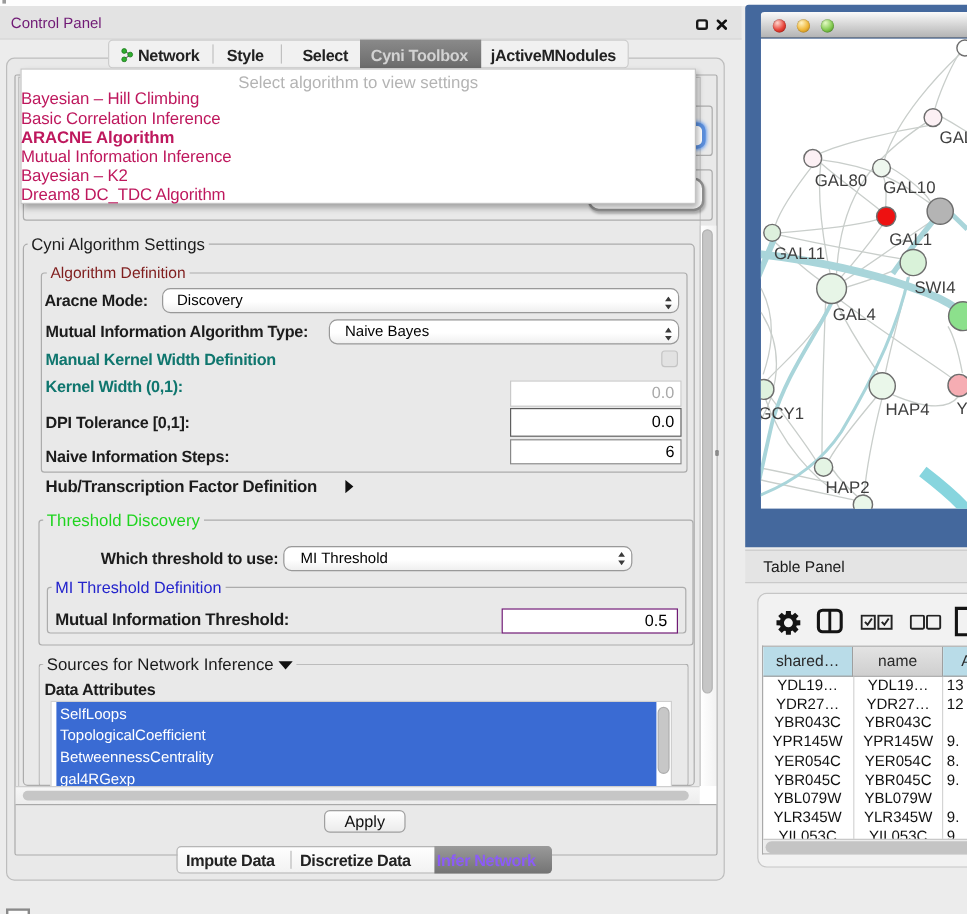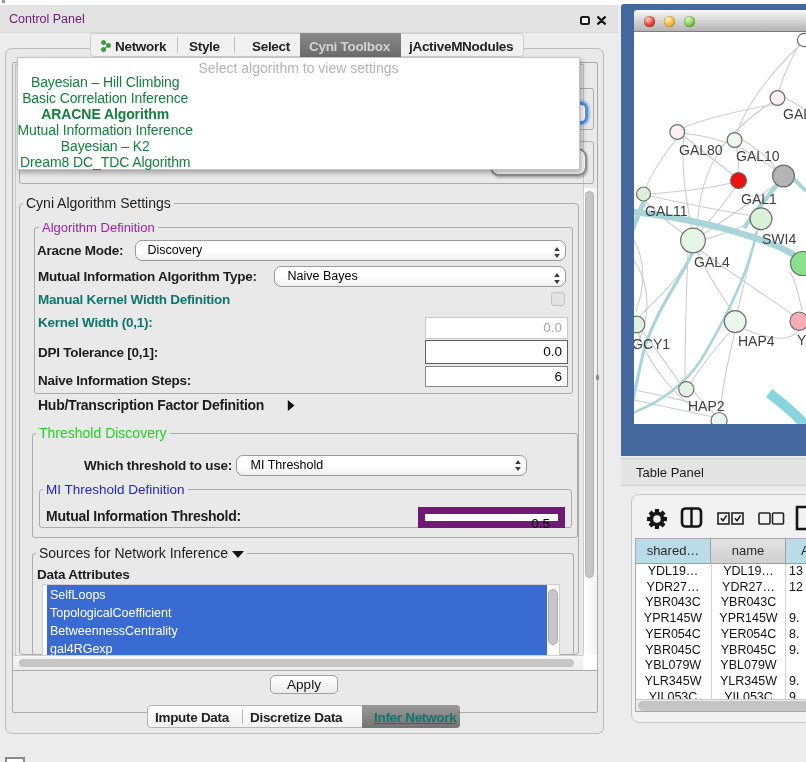--- a/index.html
+++ b/index.html
@@ -50,21 +50,21 @@
 
 <div class="groupbox" style="left:19px;top:88px;width:575px;height:42px;"></div>
 <div class="abs" style="left:500px;top:102px;width:88px;height:22px;background:#fff;border:3px solid #5b8edb;border-radius:7px;box-shadow:0 0 3px 1px rgba(90,150,240,.9);"></div>
 <div class="groupbox" style="left:19px;top:141px;width:575px;height:43px;"></div>
 <div class="abs" style="left:490px;top:148px;width:97px;height:28px;background:#fdfdfd;border:2px solid #8f8f8f;border-radius:9px;box-shadow:1px 2px 2px rgba(0,0,0,0.25);"></div>
 
 <div class="groupbox" style="left:19px;top:203px;width:560px;height:452px;border-radius:4px;"></div>
 <div class="gtitle" style="left:23px;top:196px;">Cyni Algorithm Settings</div>
 
 <div class="groupbox" style="left:34px;top:227px;width:539px;height:167px;"></div>
-<div class="gtitle" style="left:39px;top:220px;color:#a21caf;font-size:13px;">Algorithm Definition</div>
+<div class="gtitle" style="left:39px;top:220px;color:#7f1d1d;font-size:13px;">Algorithm Definition</div>
 
 <div class="lbl" style="left:37px;top:243px;">Aracne Mode:</div>
 <div class="combo" style="left:135px;top:240px;width:430.5px;height:21px;line-height:18px;padding-left:11.5px;">Discovery</div>
 <svg class="abs" style="left:554px;top:247px;" width="6" height="11" viewBox="0 0 6 11">
     <path d="M3 0 L5.8 4 L0.2 4 Z M3 11 L5.8 7 L0.2 7 Z" fill="#3a3a3a"></path>
   </svg>
 <div class="lbl" style="left:38px;top:269px;">Mutual Information Algorithm Type:</div>
 <div class="combo" style="left:274px;top:266px;width:291.5px;height:21px;line-height:18px;padding-left:12.5px;">Naive Bayes</div>
 <svg class="abs" style="left:554px;top:273px;" width="6" height="11" viewBox="0 0 6 11">
     <path d="M3 0 L5.8 4 L0.2 4 Z M3 11 L5.8 7 L0.2 7 Z" fill="#3a3a3a"></path>
@@ -87,21 +87,21 @@
 <div class="gtitle" style="left:36px;top:426px;color:#1fd41f;">Threshold Discovery</div>
 <div class="lbl" style="left:84px;top:458px;">Which threshold to use:</div>
 <div class="combo" style="left:236px;top:455px;width:291px;height:20.5px;line-height:18px;padding-left:13.5px;">MI Threshold</div>
 <svg class="abs" style="left:514.5px;top:460px;" width="6" height="11" viewBox="0 0 6 11">
     <path d="M3 0 L5.8 4 L0.2 4 Z M3 11 L5.8 7 L0.2 7 Z" fill="#3a3a3a"></path>
   </svg>
 
 <div class="groupbox" style="left:39px;top:489px;width:533px;height:39px;"></div>
 <div class="gtitle" style="left:43px;top:482px;color:#2424cc;font-size:13.5px;">MI Threshold Definition</div>
 <div class="lbl" style="left:46px;top:509px;font-size:14px;">Mutual Information Threshold:</div>
-<div class="inp" style="left:417.5px;top:506.5px;width:147.5px;height:21px;line-height:19px;border:7px solid #701a75;">0.5</div>
+<div class="inp" style="left:417.5px;top:506.5px;width:147.5px;height:21px;line-height:19px;border:1px solid #701a75;">0.5</div>
 
 <div class="groupbox" style="left:32px;top:553px;width:542px;height:102px;border-bottom:none;"></div>
 <div class="gtitle" style="left:36px;top:546px;">Sources for Network Inference <svg width="12" height="9" viewBox="0 0 12 9" style="vertical-align:-1px;">
       <path d="M0 1 L12 1 L6 8 Z" fill="#111"></path>
     </svg></div>
 <div class="lbl" style="left:37px;top:567px;">Data Attributes</div>
 
 <div class="abs" style="left:42px;top:584px;width:518px;height:72px;background:#fff;border:1px solid #cfcfcf;overflow:hidden;">
   <div style="position:absolute;left:4px;top:0px;width:500px;height:73px;background:#3a6bd3;"></div>
   <div style="position:absolute;left:7px;top:0.5px;color:#fff;font-size:12.5px;line-height:18.3px;">SelfLoops<br>TopologicalCoefficient<br>BetweennessCentrality<br>gal4RGexp</div>
@@ -115,29 +115,29 @@
 <div class="abs" style="left:583px;top:655px;width:14px;height:15px;background:#fff;"></div>
 <div class="abs" style="left:13px;top:670px;width:584px;height:1px;background:#a9a9a9;"></div>
 
 <div class="abs" style="left:270px;top:675px;width:68px;height:19px;background:linear-gradient(#ffffff,#ebebeb);border:1px solid #9f9f9f;border-radius:5px;text-align:center;font-size:13.5px;line-height:17px;color:#111;">Apply</div>
 
 <div class="abs" style="left:147px;top:705px;width:313px;height:23px;background:linear-gradient(#fefefe,#f2f2f2);border:1px solid #b6b6b6;border-radius:4px;"></div>
 <div class="abs" style="left:242px;top:709px;width:1px;height:15px;background:#bbb;"></div>
 <div class="abs" style="left:362px;top:705px;width:98px;height:23px;background:linear-gradient(#9a9a9a,#737373);border-radius:0 4px 4px 0;"></div>
 <div class="tabt" style="left:155px;top:710px;">Impute Data</div>
 <div class="tabt" style="left:250px;top:710px;">Discretize Data</div>
-<div class="tabt" style="left:374px;top:710px;color:#0f766e;text-decoration:underline;">Infer Network</div>
+<div class="tabt" style="left:364px;top:710px;color:#8b5cf6;">Infer Network</div>
 
 <div class="abs" style="left:5px;top:757px;width:20px;height:10px;background:#fdfdfd;border:2.5px solid #8a8a8a;"></div>
 
 <div class="abs" style="left:596px;top:375px;width:3px;height:5px;background:#8a8a8a;border-radius:1px;"></div>
 
 <div class="abs" style="left:17px;top:57px;width:563px;height:112.5px;background:#fff;border:1px solid #c4c4c4;box-shadow:2px 3px 5px rgba(0,0,0,0.3);"></div>
 <div class="abs" style="left:17px;top:59.5px;width:563px;text-align:center;font-size:14px;color:#b4b4b4;">Select algorithm to view settings</div>
-<div class="abs" style="left:17.5px;top:73.5px;font-size:14px;color:#15803d;line-height:16.1px;letter-spacing:-0.1px;text-align:center;">Bayesian – Hill Climbing<br>Basic Correlation Inference<br><b>ARACNE Algorithm</b><br>Mutual Information Inference<br>Bayesian – K2<br>Dream8 DC_TDC Algorithm</div>
+<div class="abs" style="left:17.5px;top:73.5px;font-size:14px;color:#be185d;line-height:16.1px;letter-spacing:-0.1px;">Bayesian – Hill Climbing<br>Basic Correlation Inference<br><b>ARACNE Algorithm</b><br>Mutual Information Inference<br>Bayesian – K2<br>Dream8 DC_TDC Algorithm</div>
 
 <div class="abs" style="left:621px;top:4px;width:185px;height:452px;background:#44689d;border-radius:3px 0 0 0;"></div>
 
 <div class="abs" style="left:634px;top:10px;width:172px;height:22px;background:linear-gradient(#fafafa,#cfcfcf 60%,#b4b4b4);border-radius:3px 0 0 0;border-bottom:1px solid #7e7e7e;"></div>
 <div class="abs" style="left:643.5px;top:15.5px;width:11px;height:11px;border-radius:50%;background:radial-gradient(circle at 35% 28%,#ffd5cd,#e8453a 55%,#a81408);box-shadow:inset 0 0 1px rgba(80,0,0,.8);"></div>
 <div class="abs" style="left:663.5px;top:15.5px;width:11px;height:11px;border-radius:50%;background:radial-gradient(circle at 35% 28%,#fff3c2,#f0b83a 55%,#b77d12);box-shadow:inset 0 0 1px rgba(90,60,0,.8);"></div>
 <div class="abs" style="left:684px;top:15.5px;width:11px;height:11px;border-radius:50%;background:radial-gradient(circle at 35% 28%,#e4fac4,#85cb52 55%,#42821e);box-shadow:inset 0 0 1px rgba(20,70,0,.8);"></div>
 
 <svg class="abs" style="left:634px;top:32px;" width="172" height="392" viewBox="634 32 172 392">
 <rect x="634" y="32" width="172" height="392" fill="#ffffff"></rect>

